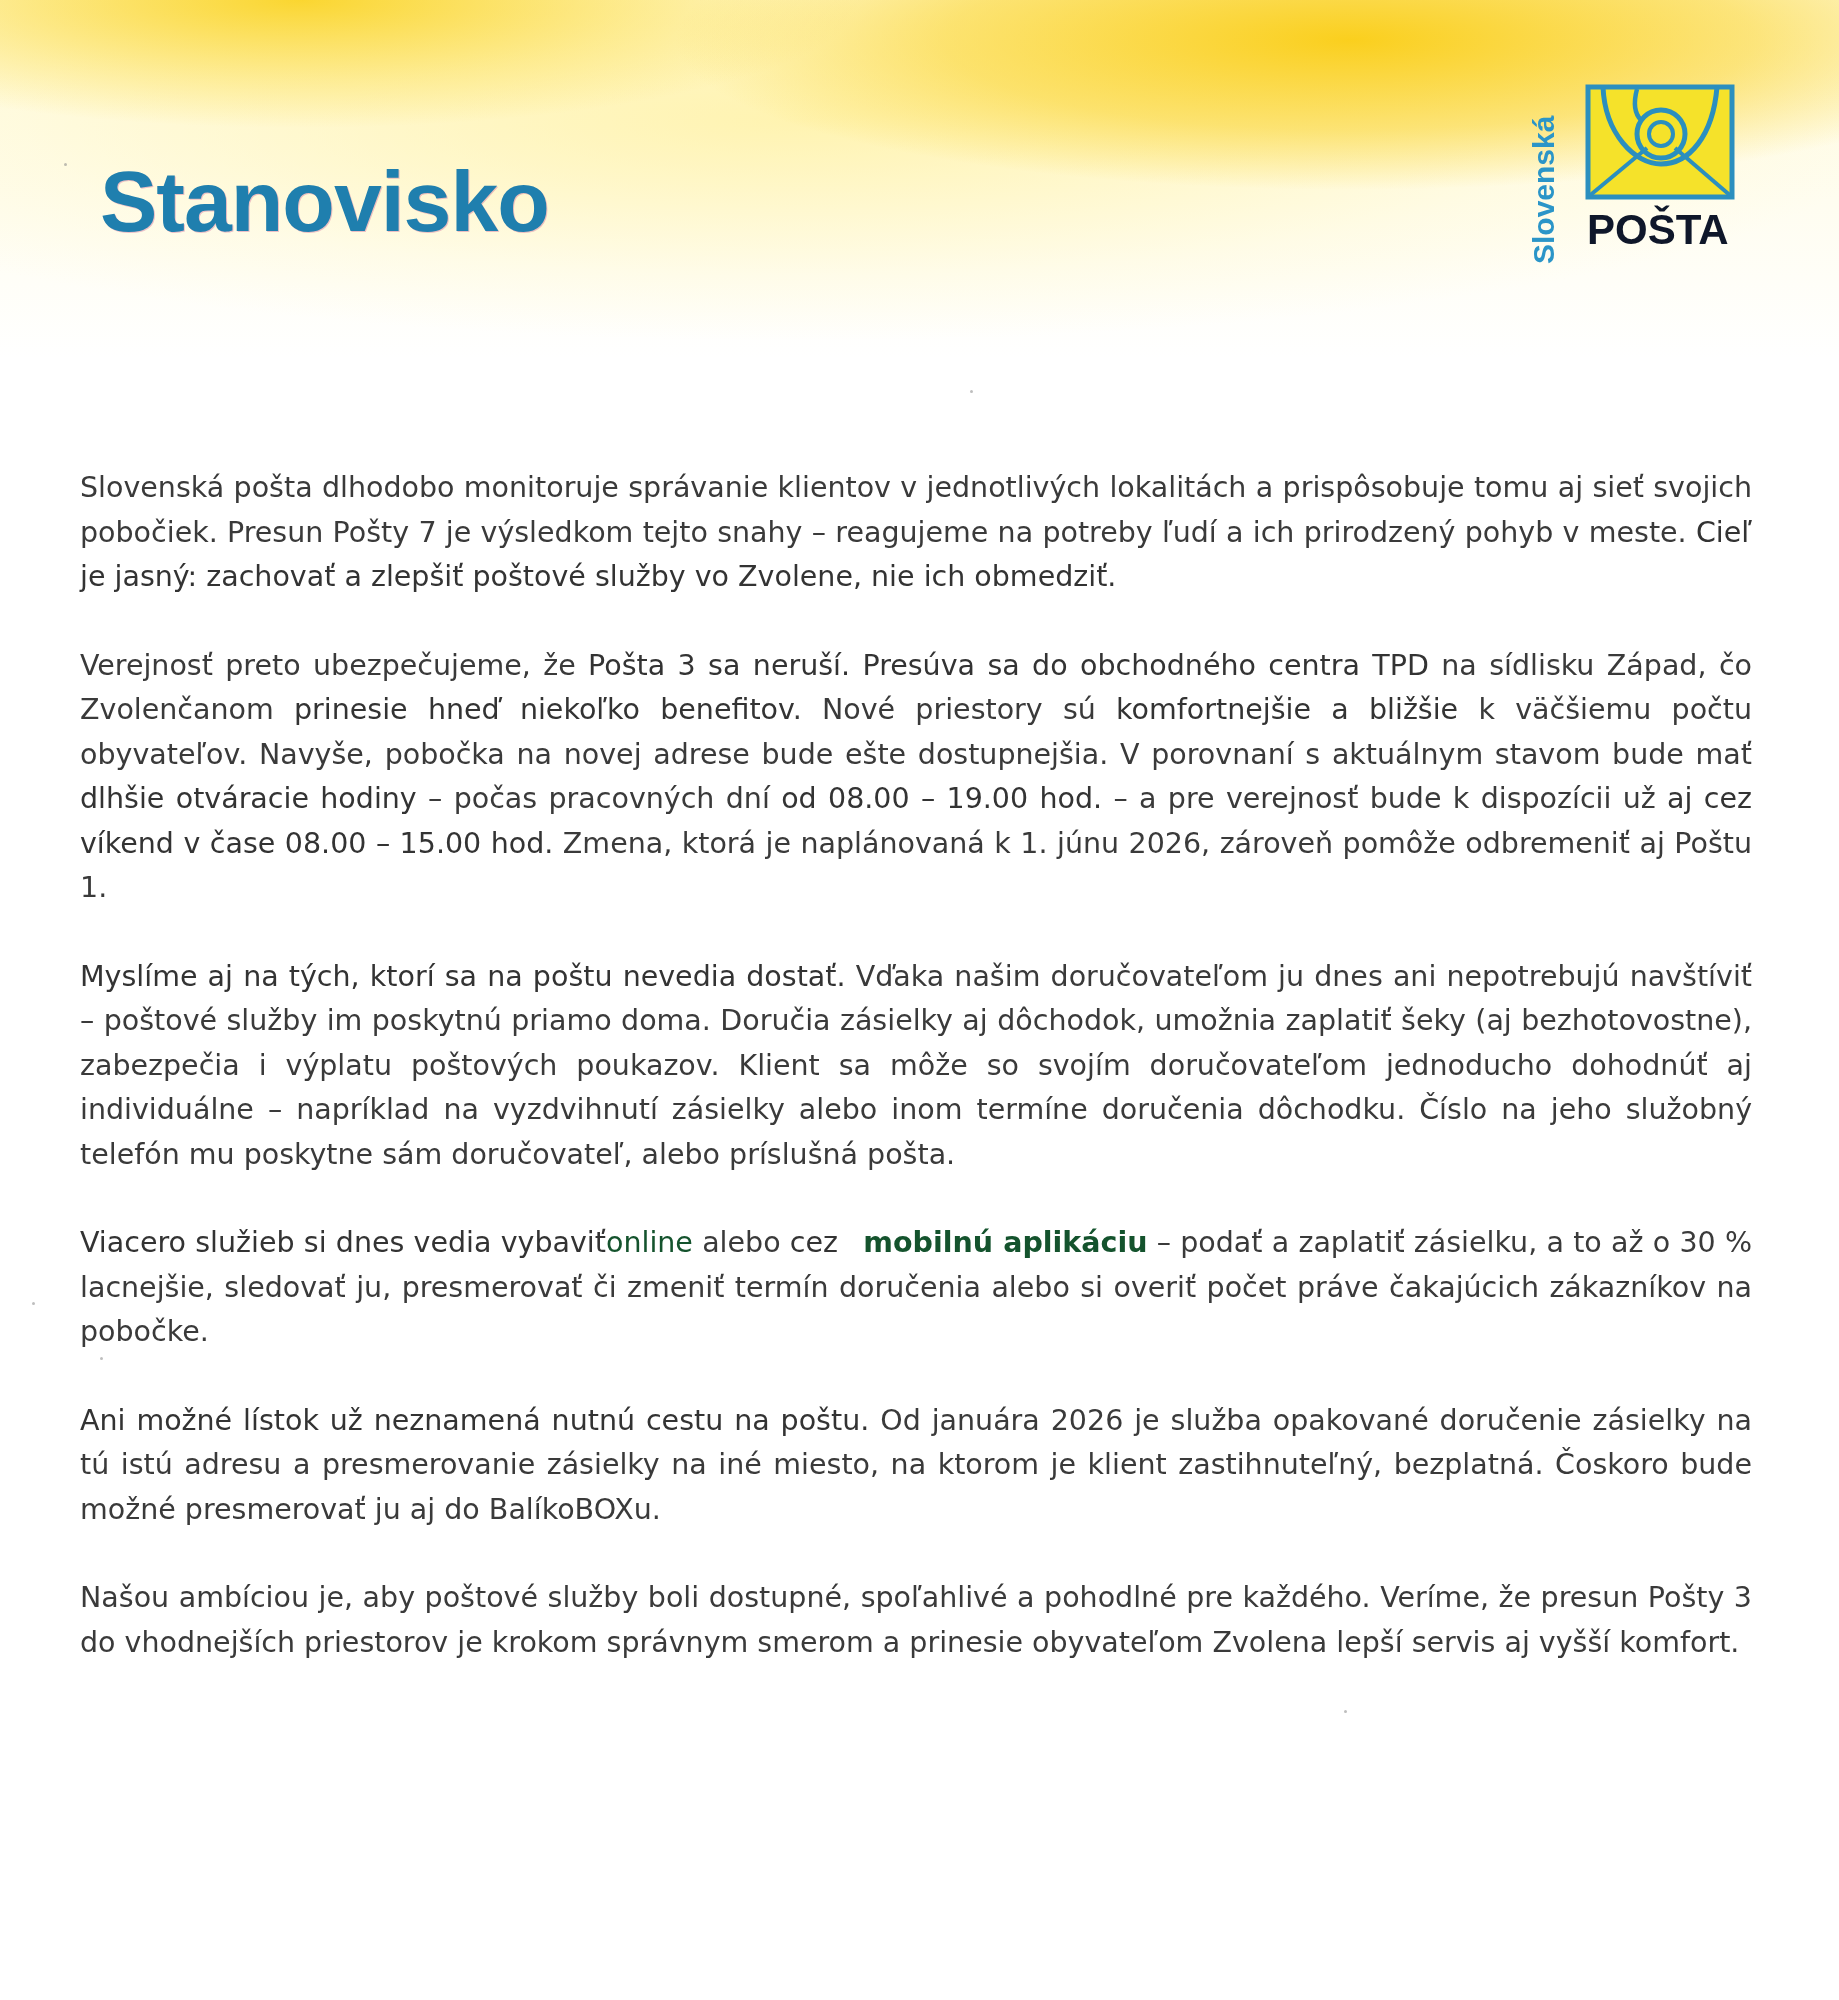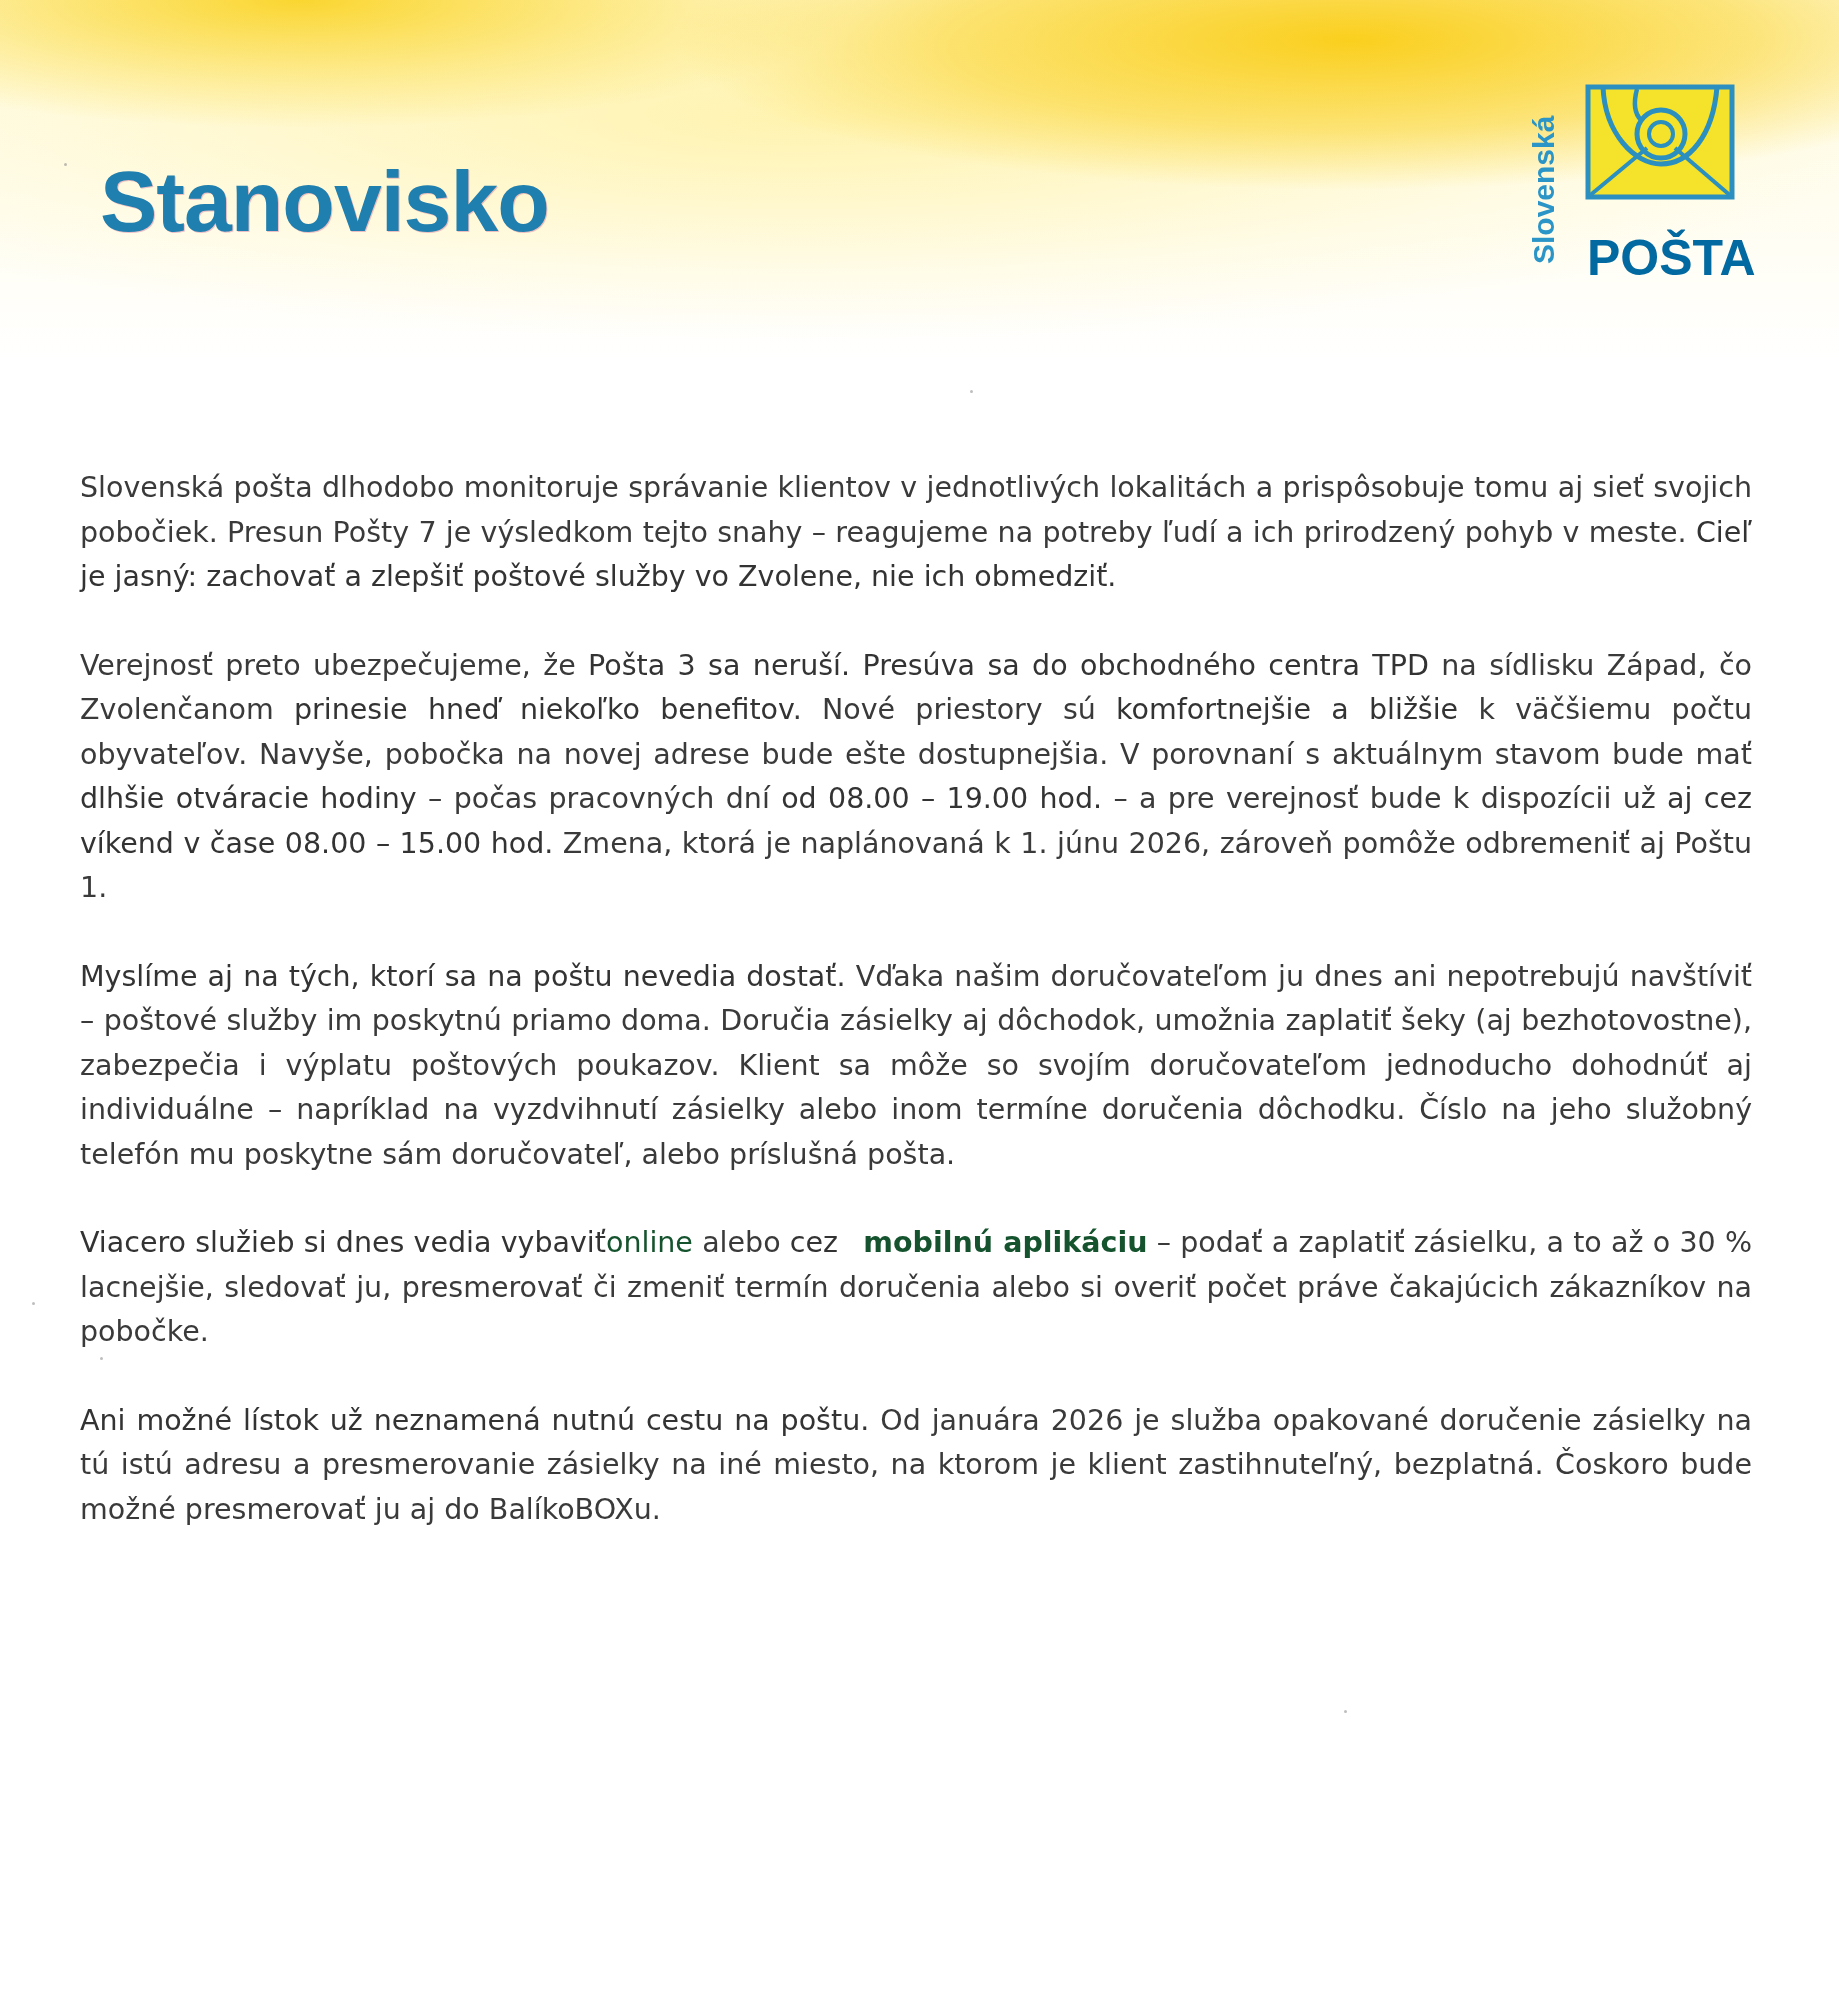--- a/index.html
+++ b/index.html
@@ -58,25 +58,25 @@
       position: absolute;
       left: 50px;
       top: 6px;
       width: 148px;
       width: 150px;
       height: 116px;
     }
     .logo-word {
       position: absolute;
       left: 52px;
-      top: 151px;
+      top: 128px;
       font-family: "Liberation Sans", sans-serif;
       font-weight: bold;
-      font-size: 50px;
-      color: #0369a1;
+      font-size: 42px;
+      color: #0f172a;
       letter-spacing: 0px;
     }
     .body-text {
       position: absolute;
       left: 80px;
       top: 466px;
       width: 1672px;
       font-family: "DejaVu Sans", sans-serif;
       font-size: 28.5px;
       line-height: 44.5px;
@@ -122,19 +122,20 @@
   </svg>
   <span class="logo-word">POŠTA</span>
 </div>
 
 <div class="body-text">
   <p><span class="seg-text">Slovenská pošta dlhodobo monitoruje správanie klientov v jednotlivých lokalitách a prispôsobuje tomu aj sieť svojich pobočiek. Presun Pošty 7 je výsledkom tejto snahy – reagujeme na potreby ľudí a ich prirodzený pohyb v meste. </span><span class="seg-bold">Cieľ je jasný: zachovať a zlepšiť poštové služby vo Zvolene, nie ich obmedziť.</span></p>
   <p><span class="seg-text">Verejnosť preto ubezpečujeme, že </span><span class="seg-bold">Pošta 3 sa neruší.</span><span class="seg-text"> </span><span class="seg-bold">Presúva sa do obchodného centra TPD</span><span class="seg-text"> na sídlisku Západ, čo Zvolenčanom </span><span class="seg-bold">prinesie hneď niekoľko benefitov</span><span class="seg-text">. Nové priestory sú </span><span class="seg-bold">komfortnejšie a bližšie</span><span class="seg-text"> k väčšiemu počtu obyvateľov. Navyše, pobočka na novej adrese bude ešte dostupnejšia. V porovnaní s aktuálnym stavom bude mať </span><span class="seg-bold">dlhšie otváracie hodiny</span><span class="seg-text"> – počas pracovných dní </span><span class="seg-bold">od 08.00 – 19.00 hod.</span><span class="seg-text"> – a pre verejnosť bude k dispozícii už </span><span class="seg-bold">aj cez víkend v čase 08.00 – 15.00 hod.</span><span class="seg-text"> Zmena, ktorá je naplánovaná k 1. júnu 2026, zároveň pomôže odbremeniť aj Poštu 1.</span></p>
   <p><span class="seg-bold">Myslíme aj na tých, ktorí sa na poštu nevedia dostať.</span><span class="seg-text"> Vďaka našim doručovateľom ju dnes ani nepotrebujú navštíviť – poštové služby im poskytnú priamo doma. Doručia zásielky aj dôchodok, umožnia zaplatiť šeky (aj bezhotovostne), zabezpečia i výplatu poštových poukazov. Klient sa môže so svojím doručovateľom jednoducho dohodnúť aj individuálne – napríklad na vyzdvihnutí zásielky alebo inom termíne doručenia  dôchodku. Číslo na jeho služobný telefón mu poskytne sám doručovateľ, alebo príslušná pošta.</span></p>
   <p><span class="seg-bold">Viacero služieb si dnes vedia vybaviť</span><a class="seg-link">online</a><span class="seg-text"> alebo </span><span class="seg-bold">cez </span><a class="seg-link bold">mobilnú aplikáciu</a><span class="seg-text"> – podať a zaplatiť zásielku, a to až o 30 % lacnejšie, sledovať ju, presmerovať či zmeniť termín doručenia alebo si overiť počet práve čakajúcich zákazníkov na pobočke.</span></p>
   <p><span class="seg-bold">Ani možné lístok už neznamená nutnú cestu na poštu.</span><span class="seg-text"> Od januára 2026 je služba opakované doručenie zásielky na tú istú adresu a presmerovanie zásielky na iné miesto, na ktorom je klient zastihnuteľný, bezplatná. Čoskoro bude možné presmerovať ju aj do BalíkoBOXu.</span></p>
+  <p><span class="seg-text">Našou ambíciou je, aby poštové služby boli dostupné, spoľahlivé a pohodlné pre každého. Veríme, že presun Pošty 3 do vhodnejších priestorov je krokom správnym smerom a prinesie obyvateľom Zvolena lepší servis aj vyšší komfort.</span></p>
 </div>
 
 <span class="speck" style="left:64px;top:163px"></span>
 <span class="speck" style="left:970px;top:390px"></span>
 <span class="speck" style="left:32px;top:1302px"></span>
 <span class="speck" style="left:100px;top:1357px"></span>
 <span class="speck" style="left:1344px;top:1710px"></span>
 
 </body></html>

